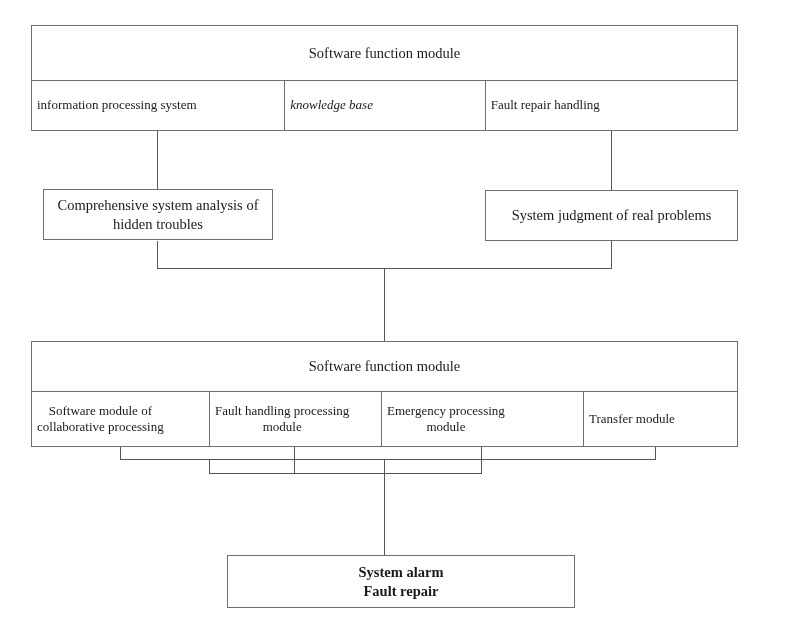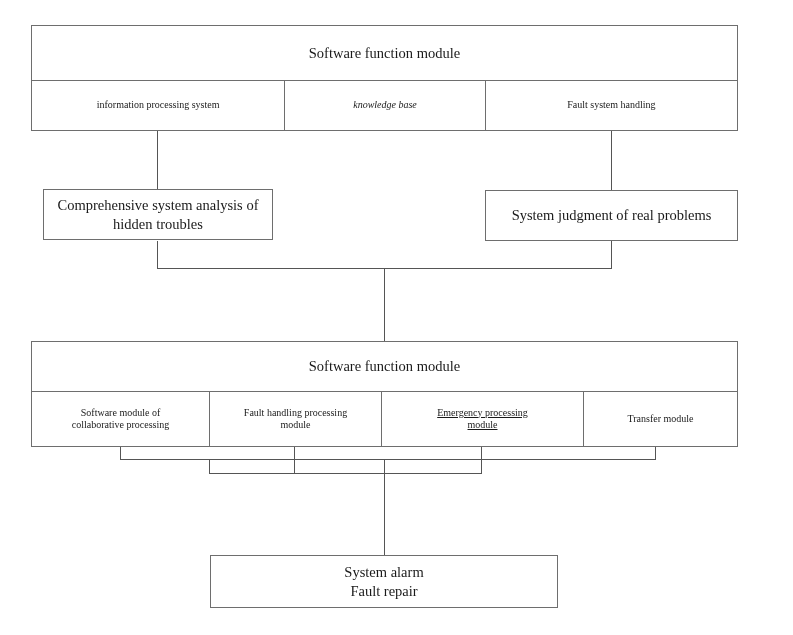--- a/index.html
+++ b/index.html
@@ -61,23 +61,22 @@
     background: #ffffff;
     display: flex;
     width: 100%;
     height: 100%;
   }
   .group-cell {
     box-sizing: border-box;
     border-right: 1px solid #6e6e6e;
     display: flex;
     align-items: center;
-    justify-content: center;
     text-align: center;
-    font-size: 10px;
+    font-size: 13px;
     line-height: 1.25;
     padding: 2px 5px;
     white-space: pre-line;
   }
   .group-cell:last-child {
     border-right: none;
   }
   
   .conn-v {
     position: absolute;
@@ -102,21 +101,21 @@
       <span class="node-label">Software function module</span>
     </div>
     <div class="group-cells" style="height:50px;">
       <div class="group-cell" style="width:254px;">
         <span class="node-label">information processing system</span>
       </div>
       <div class="group-cell" style="width:201px;font-style:italic;">
         <span class="node-label">knowledge base</span>
       </div>
       <div class="group-cell" style="width:252px;">
-        <span class="node-label">Fault system handling</span>
+        <span class="node-label">Fault repair handling</span>
       </div>
     </div>
   </div>
 
   <div class="conn-v" style="left:157px; top:131px; height:58px;"></div>
 
   <div class="conn-v" style="left:611px; top:131px; height:59px;"></div>
 
   <div class="node" style="left:43px; top:189px; width:230px; height:51px;">
     <span class="node-label">Comprehensive system analysis of
@@ -138,21 +137,21 @@
     </div>
     <div class="group-cells" style="height:55px;">
       <div class="group-cell" style="width:178px;">
         <span class="node-label">Software module of
 collaborative processing</span>
       </div>
       <div class="group-cell" style="width:172px;">
         <span class="node-label">Fault handling processing
 module</span>
       </div>
-      <div class="group-cell" style="width:202px;text-decoration:underline;">
+      <div class="group-cell" style="width:202px;">
         <span class="node-label">Emergency processing
 module</span>
       </div>
       <div class="group-cell" style="width:153px;font-family:Liberation Serif, serif;">
         <span class="node-label">Transfer module</span>
       </div>
     </div>
   </div>
 
   <div class="conn-v" style="left:120px; top:447px; height:13px;"></div>
@@ -162,18 +161,18 @@
 
   <div class="conn-h" style="left:120px; top:459px; width:536px;"></div>
 
   <div class="conn-h" style="left:209px; top:473px; width:273px;"></div>
 
   <div class="conn-v" style="left:209px; top:459px; height:15px;"></div>
   <div class="conn-v" style="left:481px; top:459px; height:15px;"></div>
 
   <div class="conn-v" style="left:384px; top:459px; height:96px;"></div>
 
-  <div class="node" style="left:210px; top:555px; width:348px; height:53px;">
+  <div class="node" style="left:227px; top:555px; width:348px; height:53px;font-weight:bold;">
     <span class="node-label">System alarm
 Fault repair</span>
   </div>
 
 </div>
 
 </body></html>

